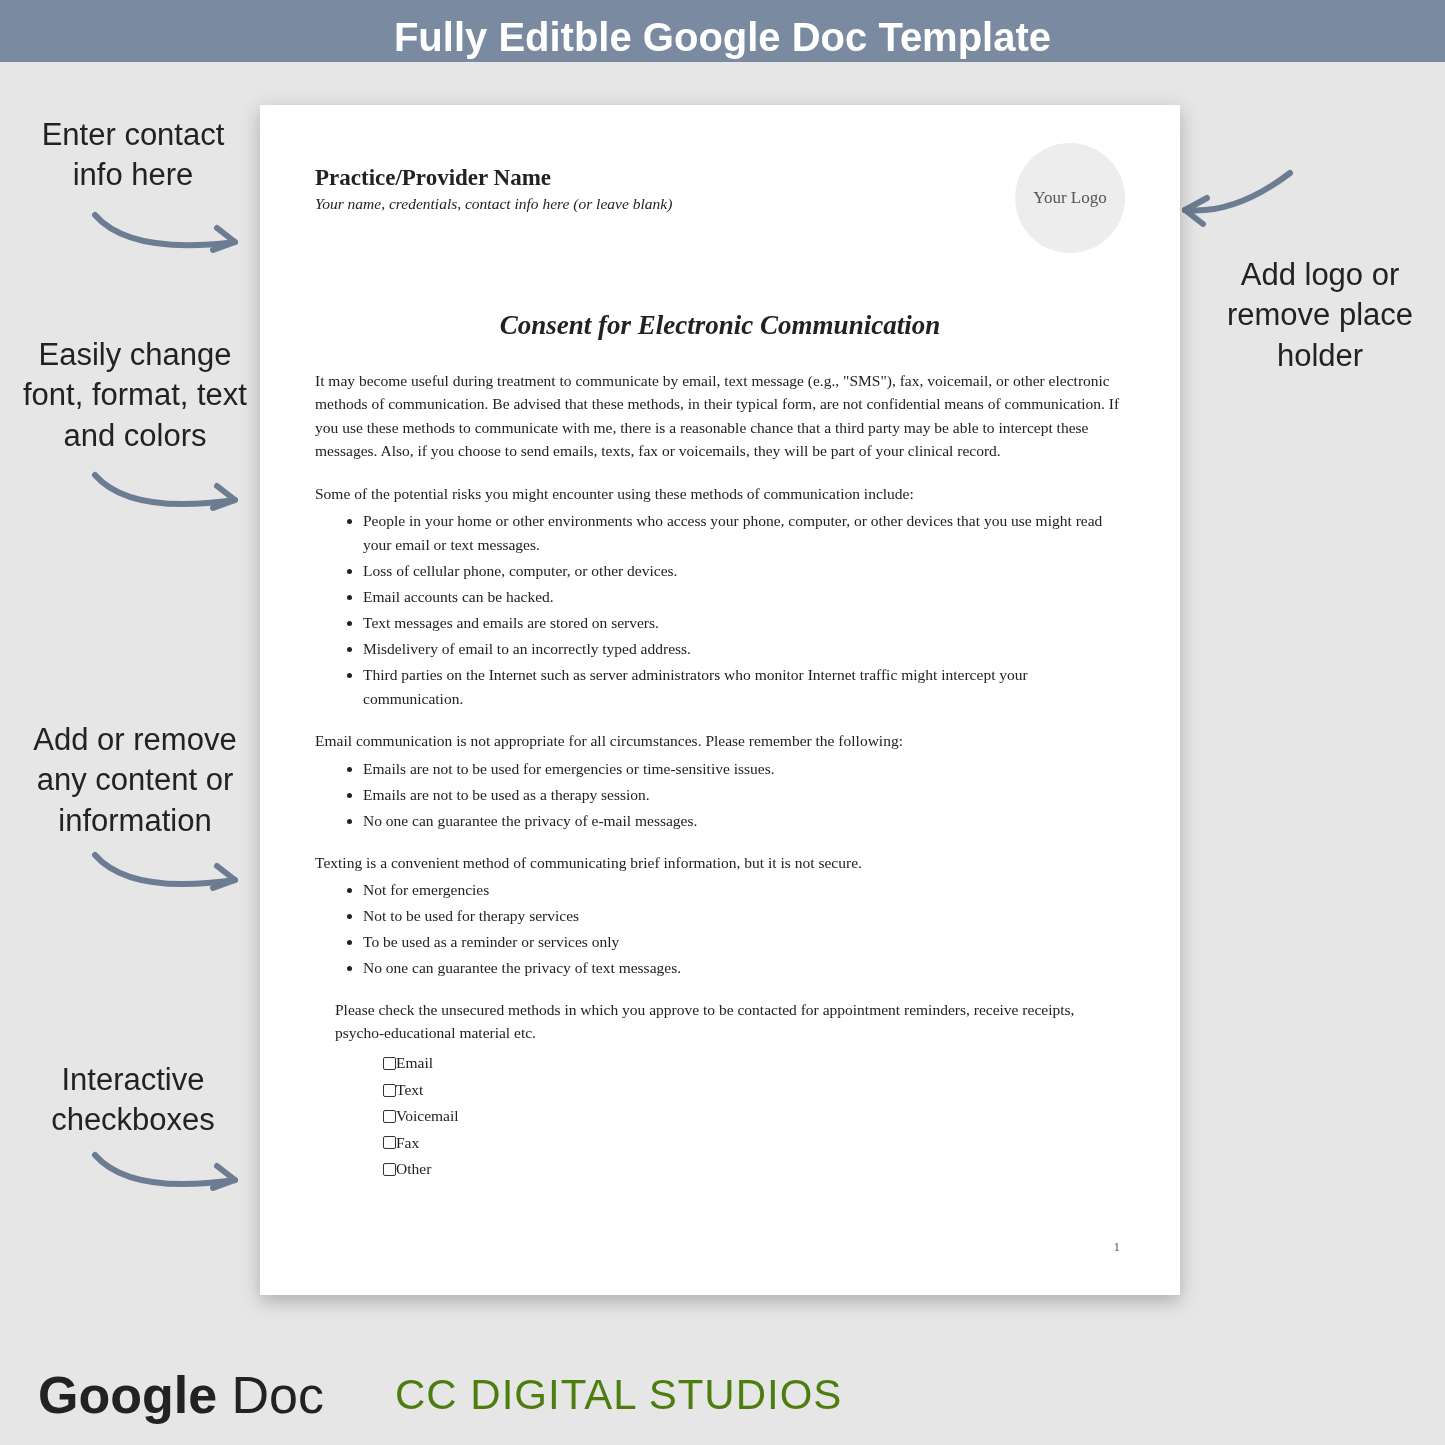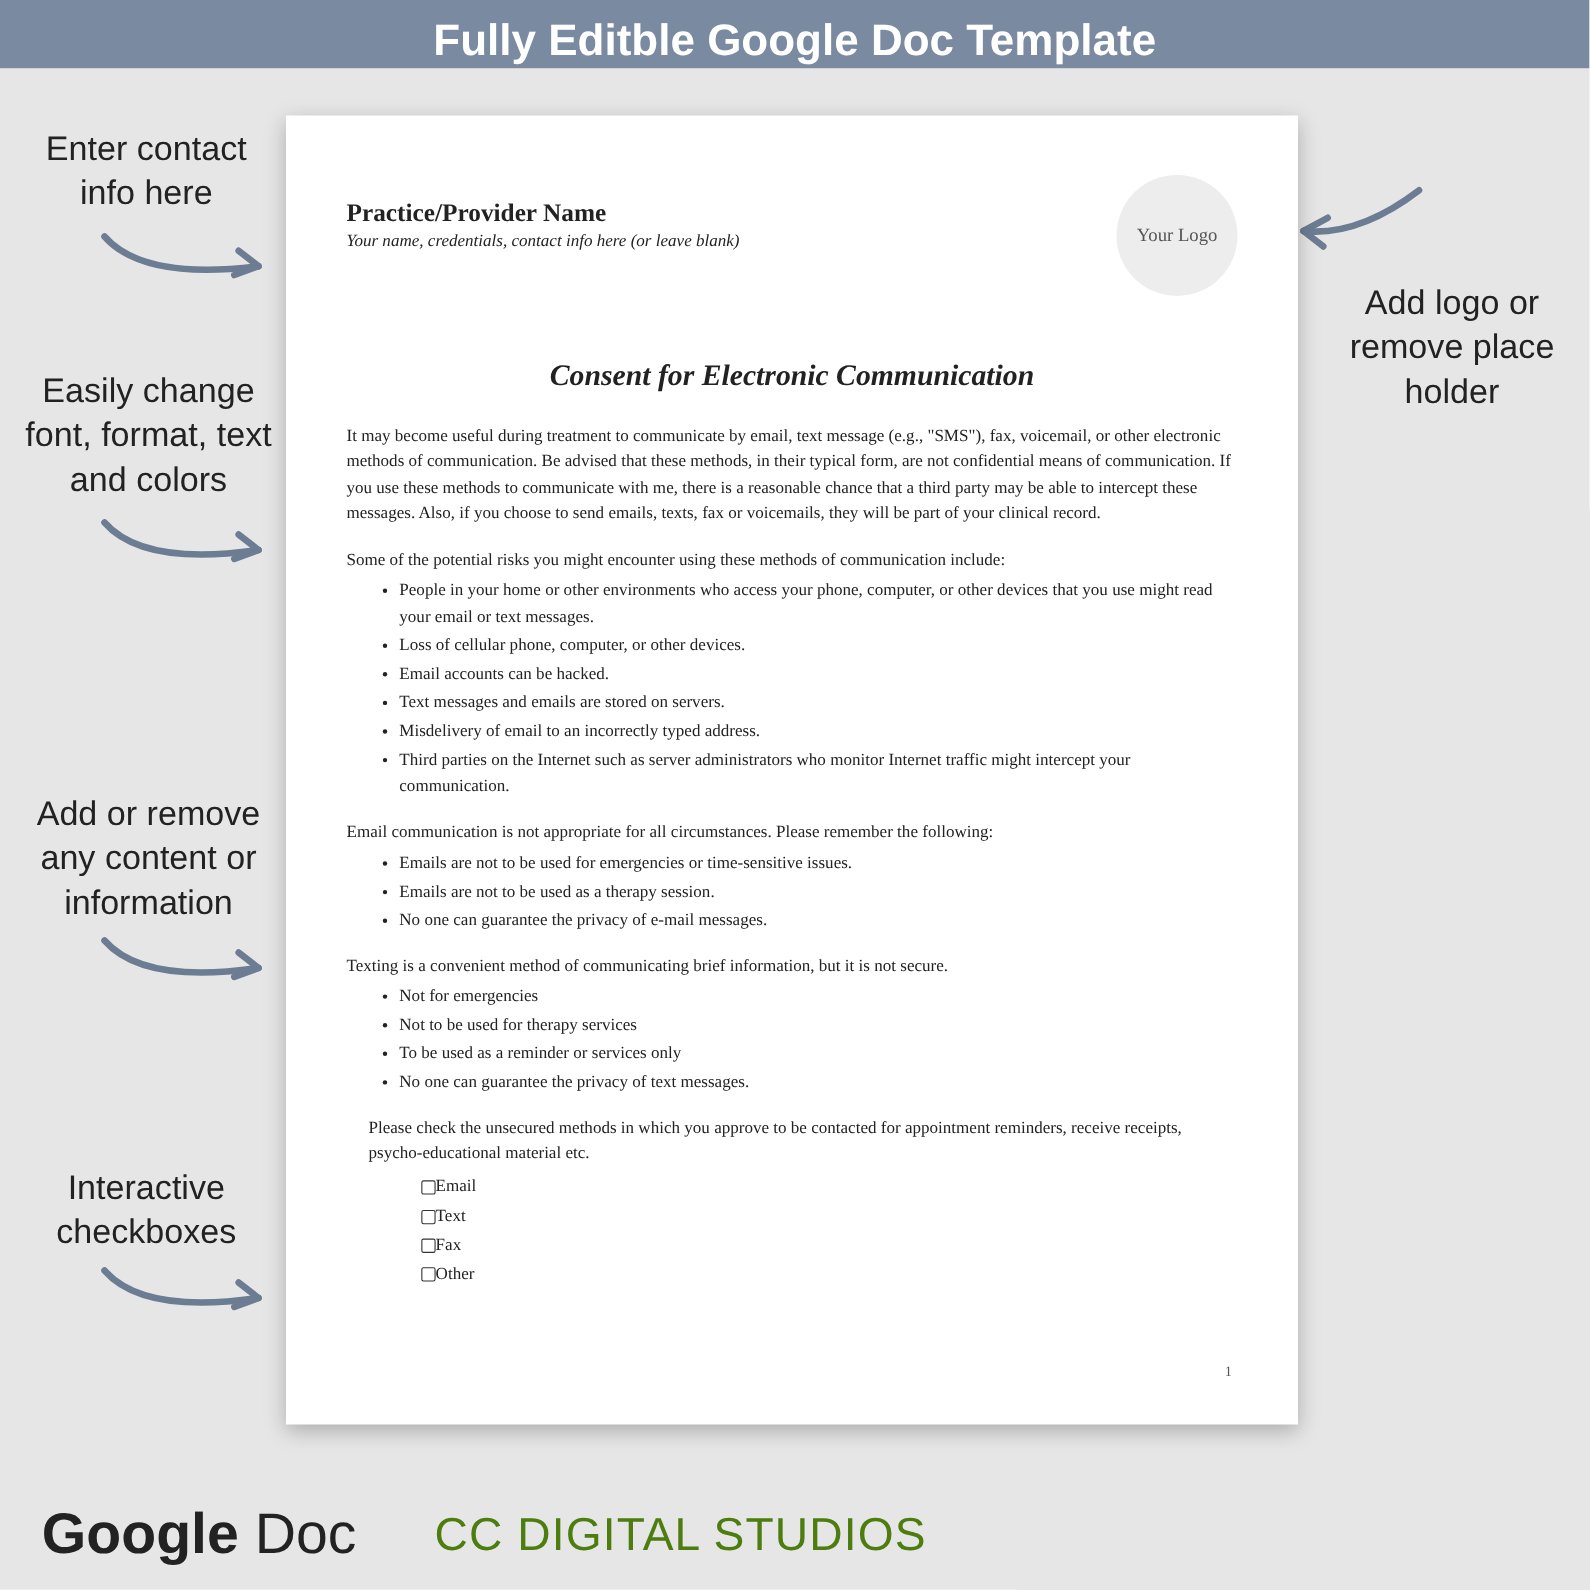--- a/index.html
+++ b/index.html
@@ -34,21 +34,21 @@
     color: #6c7d93;
   }
   .doc {
     position: absolute;
     left: 260px;
     top: 105px;
     width: 920px;
     height: 1190px;
     background: #fff;
     box-shadow: 0 6px 18px rgba(0,0,0,0.25);
-    padding: 76px 55px 40px 55px;
+    padding: 60px 55px 40px 55px;
     font-family: 'Times New Roman', Times, serif;
     color: #222;
   }
   .doc-header { position: relative; height: 120px; }
   .practice-name { font-size: 23px; font-weight: bold; }
   .practice-sub { font-size: 15.5px; margin-top: 4px; color:#222;font-style:italic; }
   .logo-circle {
     position: absolute;
     right: 0;
     top: -22px;
@@ -188,20 +188,24 @@
     <div class="check-item">
         <span class="chk"></span>
         <span>Email</span>
       </div>
     <div class="check-item">
         <span class="chk"></span>
         <span>Text</span>
       </div>
     <div class="check-item">
         <span class="chk"></span>
+        <span>Voicemail</span>
+      </div>
+    <div class="check-item">
+        <span class="chk"></span>
         <span>Fax</span>
       </div>
     <div class="check-item">
         <span class="chk"></span>
         <span>Other</span>
       </div>
   </div>
 
   <div class="page-num">1</div>
 </div>

